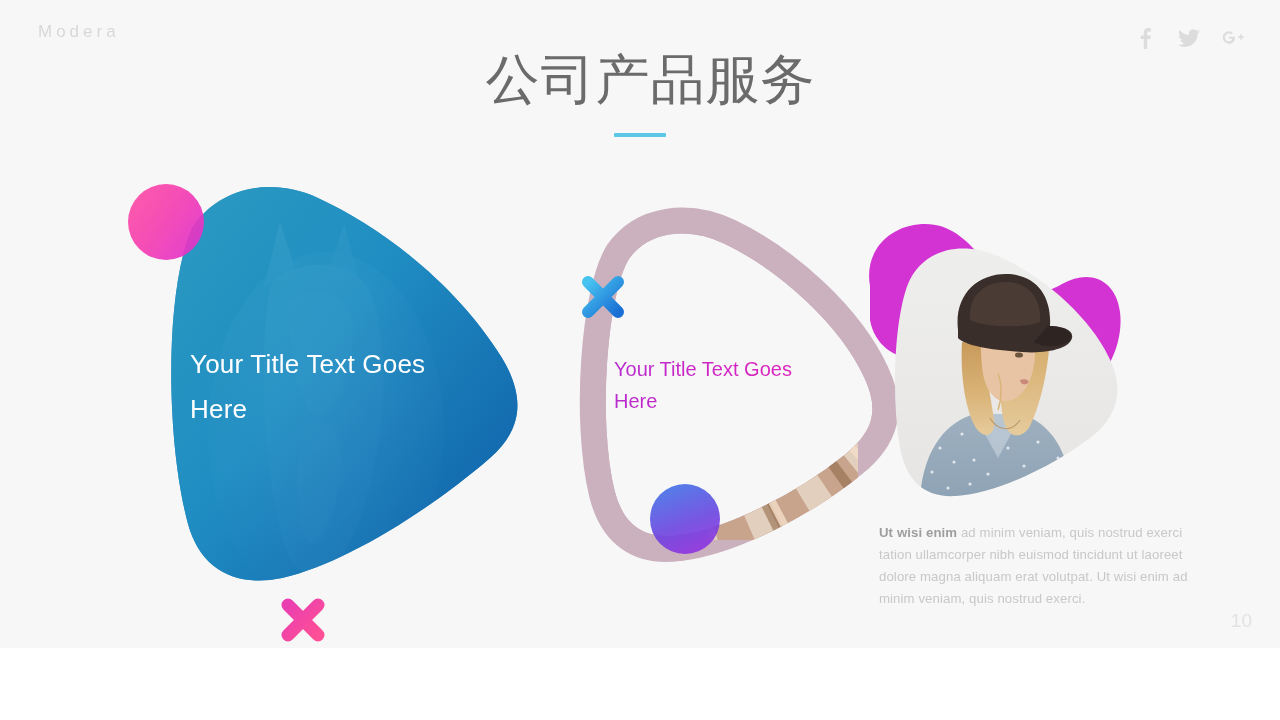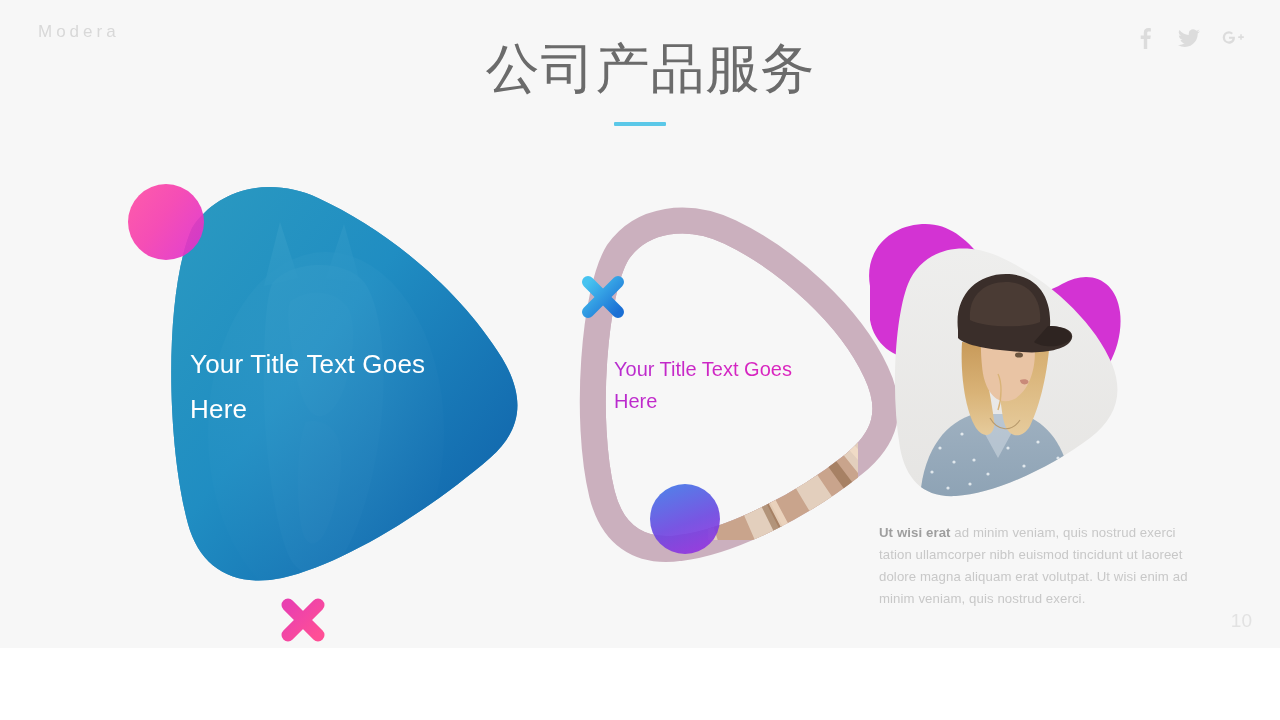--- a/index.html
+++ b/index.html
@@ -52,21 +52,21 @@
     right: 0;
     top: 34px;
     text-align: center;
   }
   .slide-title {
     font-size: 54px;
     color: #6b6b6b;
     font-weight: 400;
     letter-spacing: 1px;
     line-height: 1.15;
-    margin: 4px;
+    margin: 15px;
     font-family: "DejaVu Sans", "Liberation Sans", sans-serif;
     padding-left: 21px;
   }
   .title-rule {
     width: 52px;
     height: 4px;
     background: #5bc8e8;
     margin: 22px auto 0;
     border-radius: 1px;
   }
@@ -433,18 +433,18 @@
         <path d="M 186 104 C 202 104, 212 110, 208 118 C 200 126, 180 126, 172 120 Z" fill="#2e2421"></path>
 
         <path d="M 136 152 C 140 160, 140 176, 136 188" stroke="#d9b377" stroke-width="1.4" fill="none"></path>
 
         <path d="M 128 196 C 136 210, 150 210, 158 198" stroke="#b99b6d" stroke-width="1.2" fill="none"></path>
       </g>
     </svg>
   </div>
 
   <p class="body-copy">
-    <b>Ut wisi erat</b><span> ad minim veniam, quis nostrud exerci tation ullamcorper nibh euismod tincidunt ut laoreet dolore magna aliquam erat volutpat. Ut wisi enim ad minim veniam, quis nostrud exerci.</span>
+    <b>Ut wisi enim</b><span> ad minim veniam, quis nostrud exerci tation ullamcorper nibh euismod tincidunt ut laoreet dolore magna aliquam erat volutpat. Ut wisi enim ad minim veniam, quis nostrud exerci.</span>
   </p>
 
   <div class="page-num">10</div>
 
 </div>
 
 </body></html>

